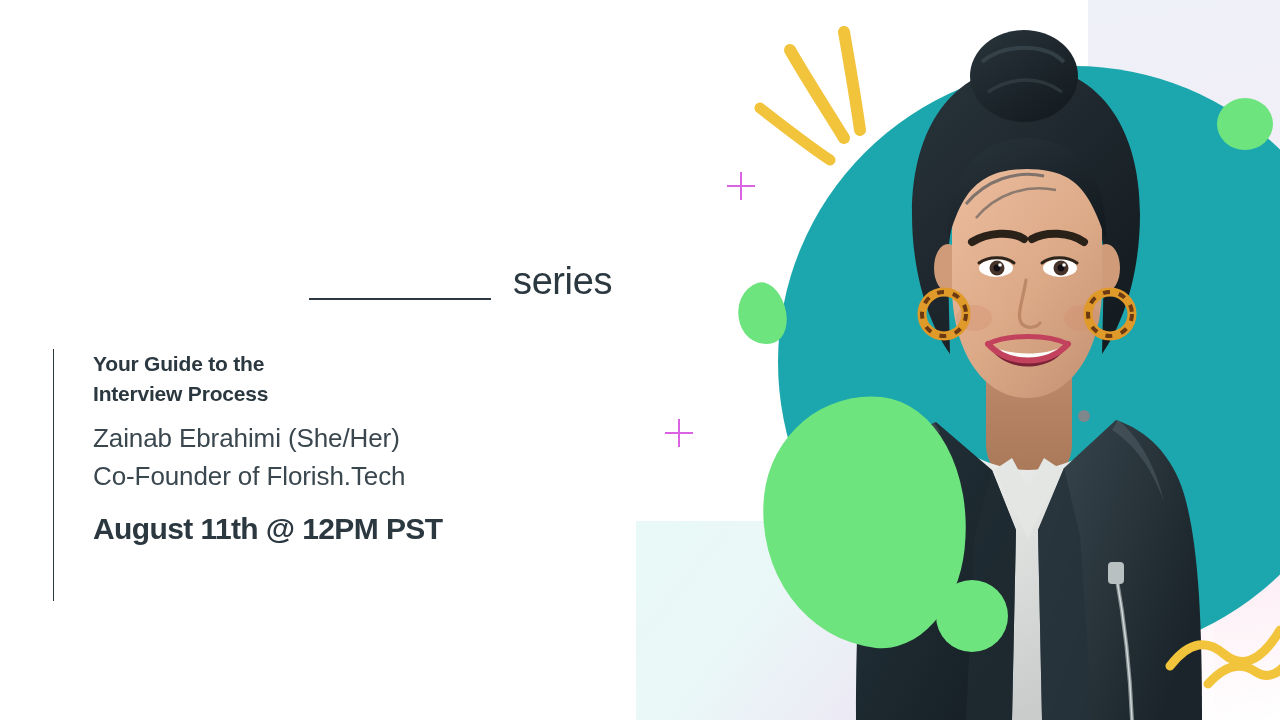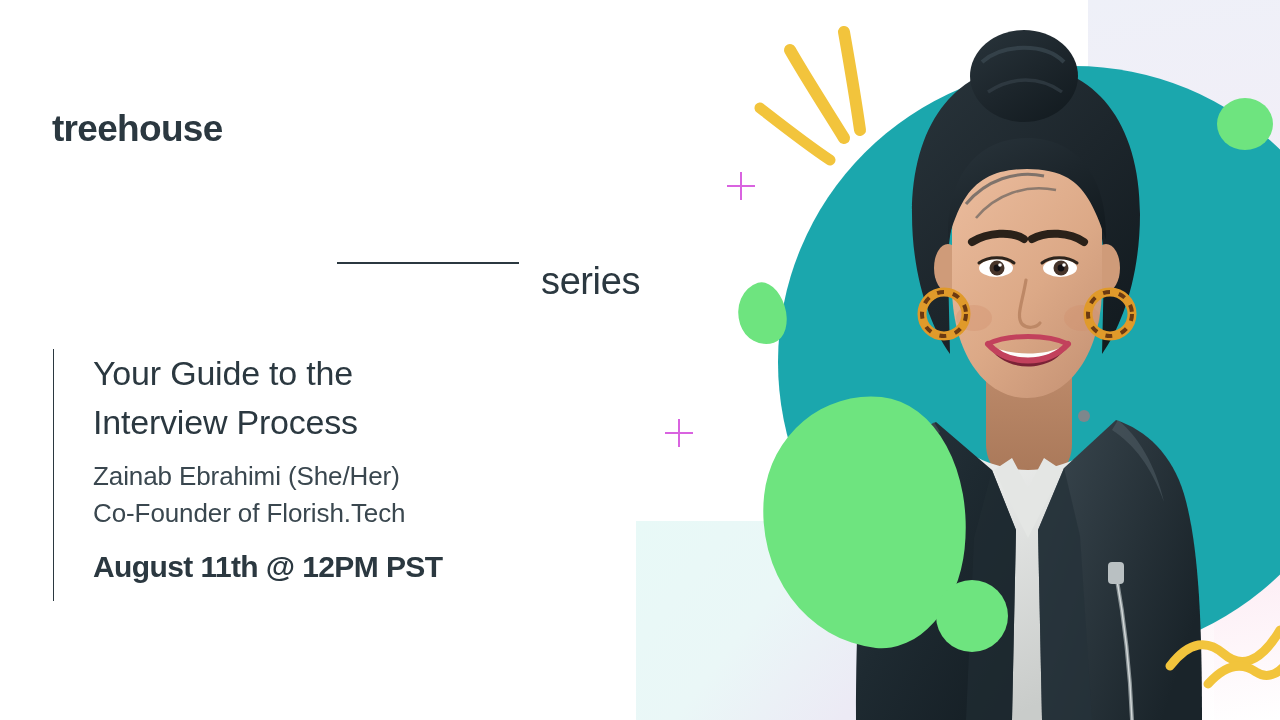--- a/index.html
+++ b/index.html
@@ -74,34 +74,34 @@
   .headline-outline {
     position:absolute; left:44px; top:162px;
     font-size:76px; font-weight:500; letter-spacing:-0.5px;
     line-height:1.12;
     color:transparent;
     -webkit-text-stroke:1.6px #2b3840;
     white-space:nowrap;
   }
 
   .series-row {
-    position:absolute; left:56px; top:262px; width:584px;
-    display:flex; align-items:flex-start; justify-content:flex-end; gap:22px;
+    position:absolute; left:28px; top:262px; width:584px;
+    display:flex; align-items:flex-end; justify-content:flex-end; gap:22px;
   }
   .series-rule { width:182px; height:2px; background:#2b3840; flex:0 0 auto; }
   .series-word {
     font-size:38px; font-weight:500; letter-spacing:-0.4px; color:#2b3840;
     line-height:1;
   }
 
   
   .info-block { position:absolute; left:53px; top:349px; width:560px; height:252px;
                 border-left:1.6px solid #2b3840; padding-left:39px; }
   .info-title {
-    font-size:34px; font-weight:400; line-height:1.44; color:#2b3840;
+    font-size:21px; font-weight:700; line-height:1.44; color:#2b3840;
     letter-spacing:-0.2px;
   }
   .info-sub {
     margin-top:11px;
     font-size:26px; font-weight:400; line-height:1.44; color:#3a474f;
     letter-spacing:-0.1px;
   }
   .info-date {
     margin-top:17px;
     font-size:30px; font-weight:700; color:#2b3840; letter-spacing:-0.6px;
@@ -249,21 +249,20 @@
       <path d="M2 70 C22 44 40 44 56 58 C72 72 92 68 112 34" stroke="#f2c43c" stroke-width="9" stroke-linecap="round" fill="none"></path>
       <path d="M40 88 C58 68 74 66 88 76 C100 84 114 78 124 58" stroke="#f2c43c" stroke-width="9" stroke-linecap="round" fill="none"></path>
     </svg>
   </div>
 
   <div class="plus plus-1"></div>
   <div class="plus plus-2"></div>
 
   <div class="text-col">
 
-    <div class="brand">treehouse</div>
 
 
     <div class="series-row">
       <div class="series-rule"></div>
       <div class="series-word">series</div>
     </div>
 
     <div class="info-block">
       <div class="info-title">
         <div>Your Guide to the</div>

